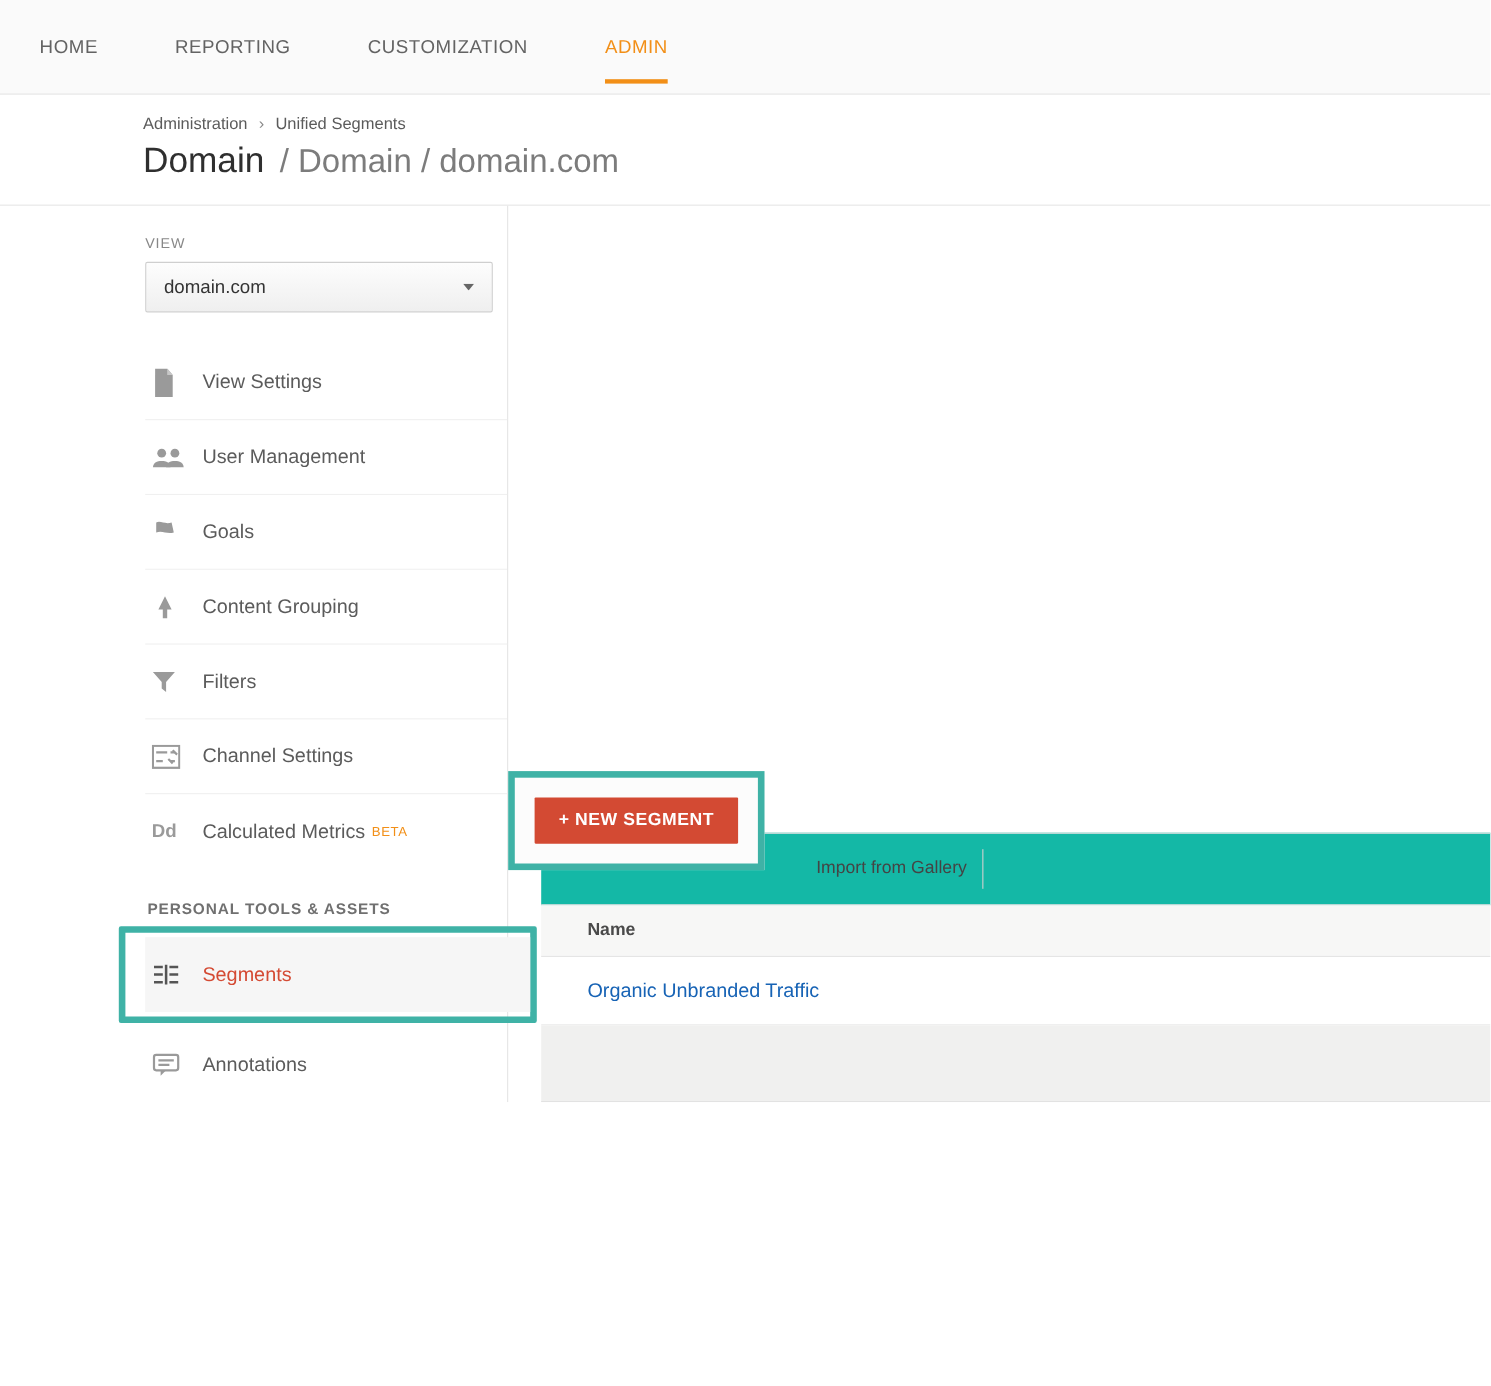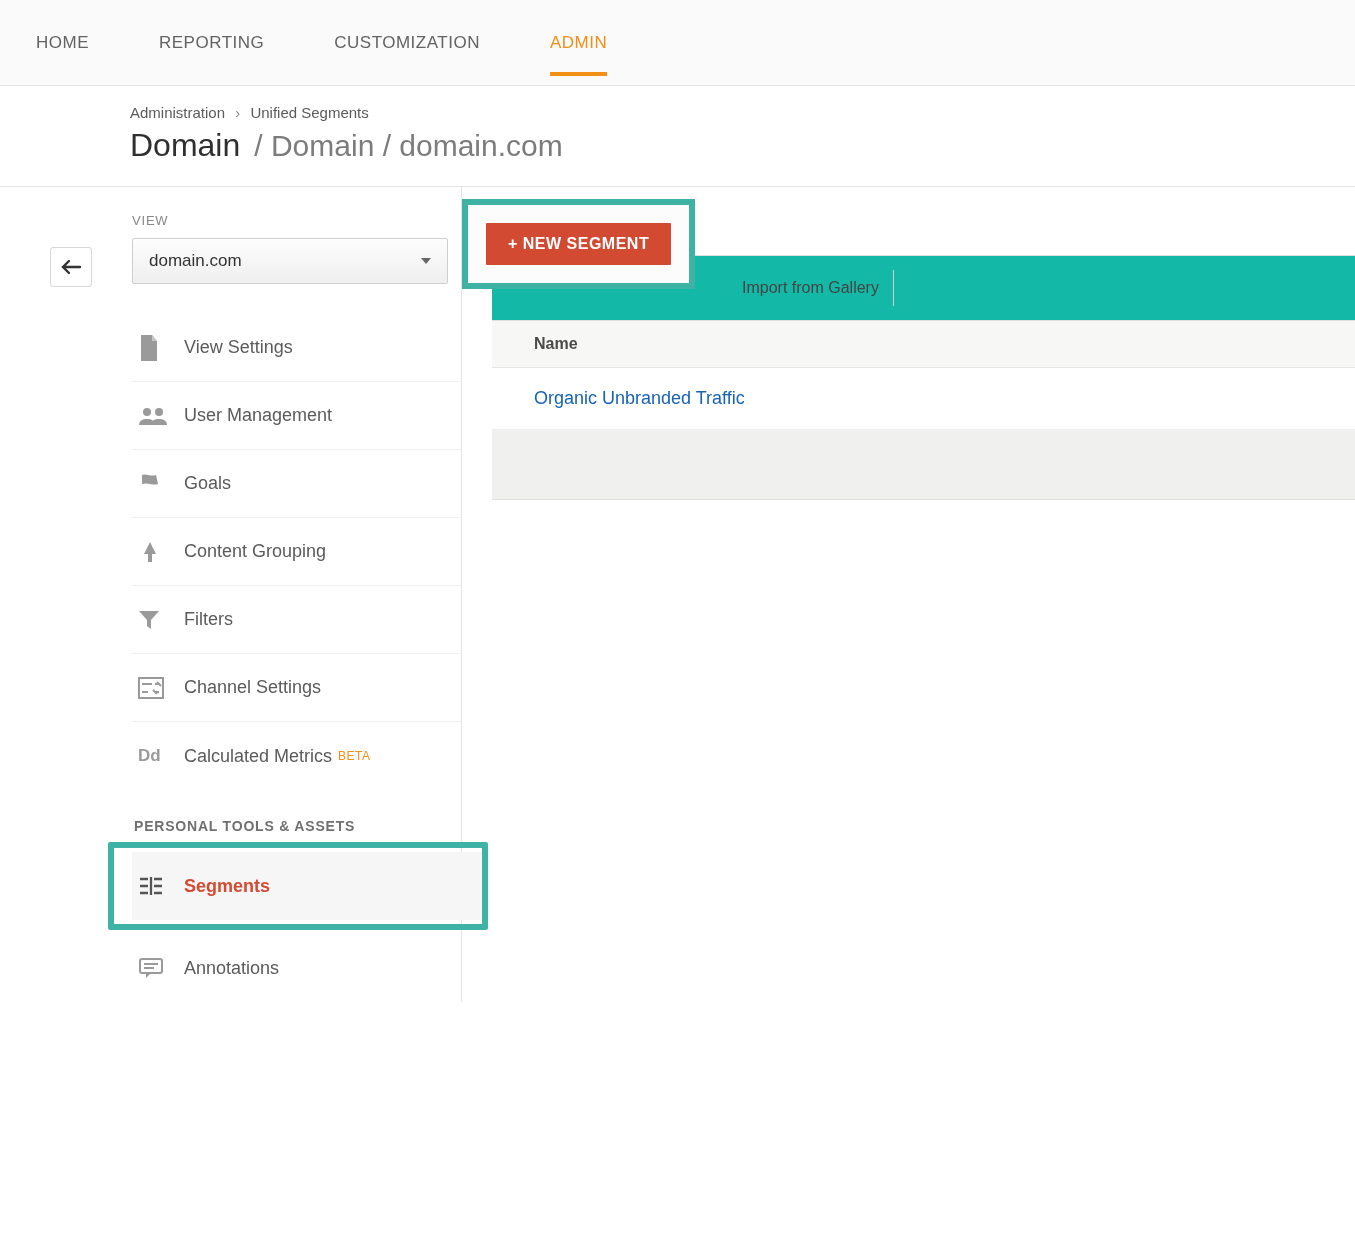--- a/index.html
+++ b/index.html
@@ -55,20 +55,21 @@
   }
   .title-row .main {
     font-size: 32px;
     font-weight: 500;
     color: #2f2f2f;
     margin-right: 14px;
   }
   
   .content {
     display: flex;
+    align-items: flex-end;
   }
   .back-col {
     width: 72px;
     position: relative;
   }
   .back-btn {
     position: absolute;
     top: 60px;
     left: 50px;
     width: 42px;
@@ -145,21 +146,21 @@
     border: 6px solid #3fb2a6;
     border-radius: 2px;
     margin-top: 8px;
     width: 380px;
     margin-left: -24px;
     padding: 4px 0 4px 18px;
   }
   .nav-item.active {
     background: #f6f6f6;
   }
-  .nav-item.active .lbl { color: #d44a33; font-weight: 700; }
+  .nav-item.active .lbl { color: #d44a33; font-weight: 400; }
   .nav-item.active .ico { color: #555; }
 
   .main-panel {
     flex: 1;
     padding: 24px 0 0 18px;
     position: relative;
   }
   .toolbar-row {
     display: flex;
     align-items: center;

